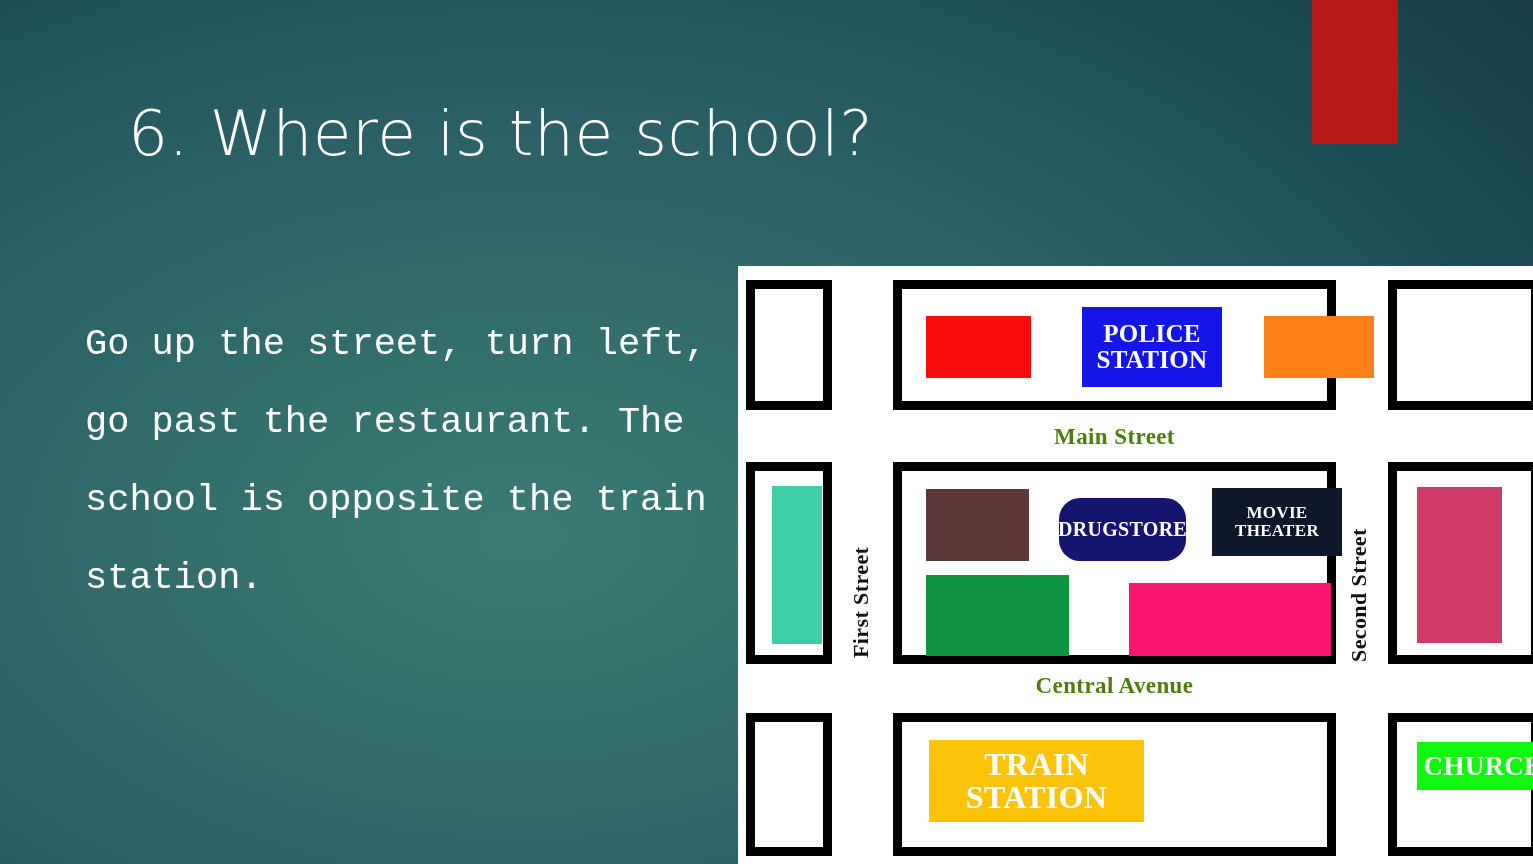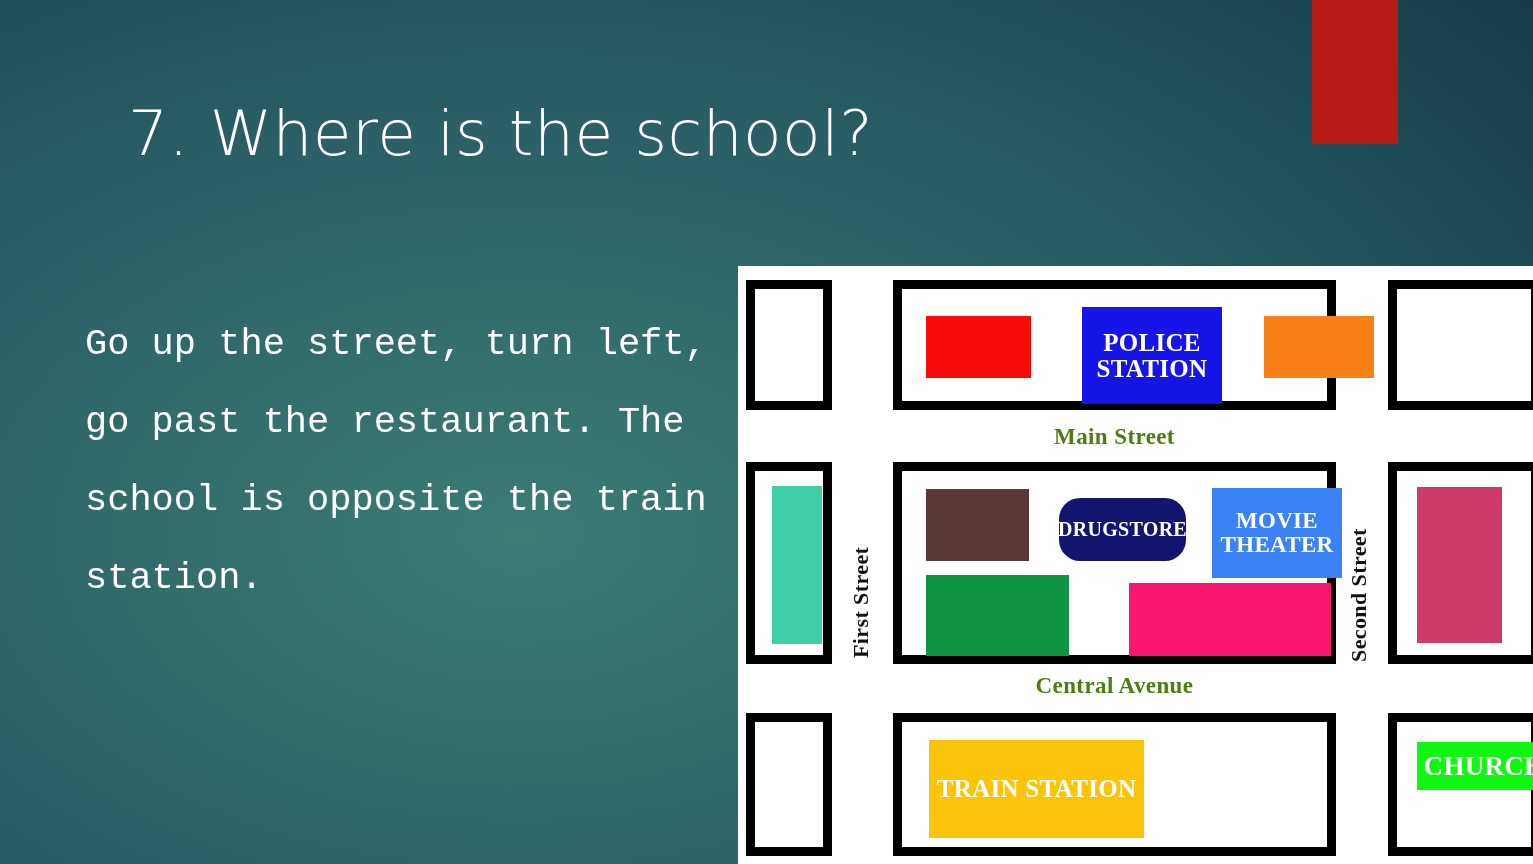--- a/index.html
+++ b/index.html
@@ -136,71 +136,71 @@
     transform-origin: left top;
   }
 </style>
 </head>
 <body>
 
 <div id="slide">
 
   <div id="accent-bar"></div>
 
-  <div id="title">7. Where is the school?</div>
+  <div id="title">6. Where is the school?</div>
 
   <div id="body-text">Go up the street, turn left, go past the restaurant. The school is opposite the train station.</div>
 
   <div id="map">
     <div id="map-inner">
 
       <div class="block" style="left:8px; top:14px; width:86px; height:130px;"></div>
 
       <div class="block" style="left:155px; top:14px; width:443px; height:130px;">
         <div class="bldg" style="left:24px; top:27px; width:105px; height:62px; background:#fa0b0b;"></div>
-        <div class="bldg" style="left:180px; top:18px; width:140px; height:97px; background:#1515e8; font-size:25px;">
+        <div class="bldg" style="left:180px; top:18px; width:140px; height:80px; background:#1515e8; font-size:25px;">
           <span>POLICE STATION</span>
         </div>
         <div class="bldg" style="left:362px; top:27px; width:110px; height:62px; background:#f97f16;"></div>
       </div>
 
       <div class="block" style="left:650px; top:14px; width:152px; height:130px;"></div>
 
       <div class="street-h" style="left:155px; top:158px; width:443px;">Main Street</div>
 
       <div class="block" style="left:8px; top:196px; width:86px; height:202px;">
         <div class="bldg" style="left:17px; top:15px; width:50px; height:158px; background:#3fcfa6;"></div>
       </div>
 
       <div class="block" style="left:155px; top:196px; width:443px; height:202px;">
         <div class="bldg" style="left:24px; top:18px; width:103px; height:72px; background:#5c3838;"></div>
         <div class="bldg" style="left:157px; top:27px; width:127px; height:63px; background:#151570; font-size:20px;border-radius:21px;">
           <span>DRUGSTORE</span>
         </div>
-        <div class="bldg" style="left:310px; top:17px; width:130px; height:90px; background:#3b82f6; font-size:23px;">
+        <div class="bldg" style="left:310px; top:17px; width:130px; height:68px; background:#0f172a; font-size:17px;">
           <span>MOVIE THEATER</span>
         </div>
         <div class="bldg" style="left:24px; top:104px; width:143px; height:81px; background:#0f9442;"></div>
         <div class="bldg" style="left:227px; top:112px; width:202px; height:73px; background:#fa1570;"></div>
       </div>
 
       <div class="block" style="left:650px; top:196px; width:152px; height:202px;">
         <div class="bldg" style="left:20px; top:16px; width:85px; height:156px; background:#ce3a68;"></div>
       </div>
 
       <div class="street-v" style="left:110px; top:392px;">First Street</div>
 
       <div class="street-v" style="left:608px; top:396px;">Second Street</div>
 
       <div class="street-h" style="left:155px; top:407px; width:443px;">Central Avenue</div>
 
       <div class="block" style="left:8px; top:447px; width:86px; height:143px;"></div>
 
       <div class="block" style="left:155px; top:447px; width:443px; height:143px;">
-        <div class="bldg" style="left:27px; top:18px; width:215px; height:98px; background:#fbc408; font-size:25px;">
+        <div class="bldg" style="left:27px; top:18px; width:215px; height:82px; background:#fbc408; font-size:32px;">
           <span>TRAIN STATION</span>
         </div>
       </div>
 
       <div class="block" style="left:650px; top:447px; width:152px; height:143px;">
         <div class="bldg" style="left:20px; top:20px; width:135px; height:48px; background:#12f712; font-size:27px;">
           <span>CHURCH</span>
         </div>
       </div>
 

